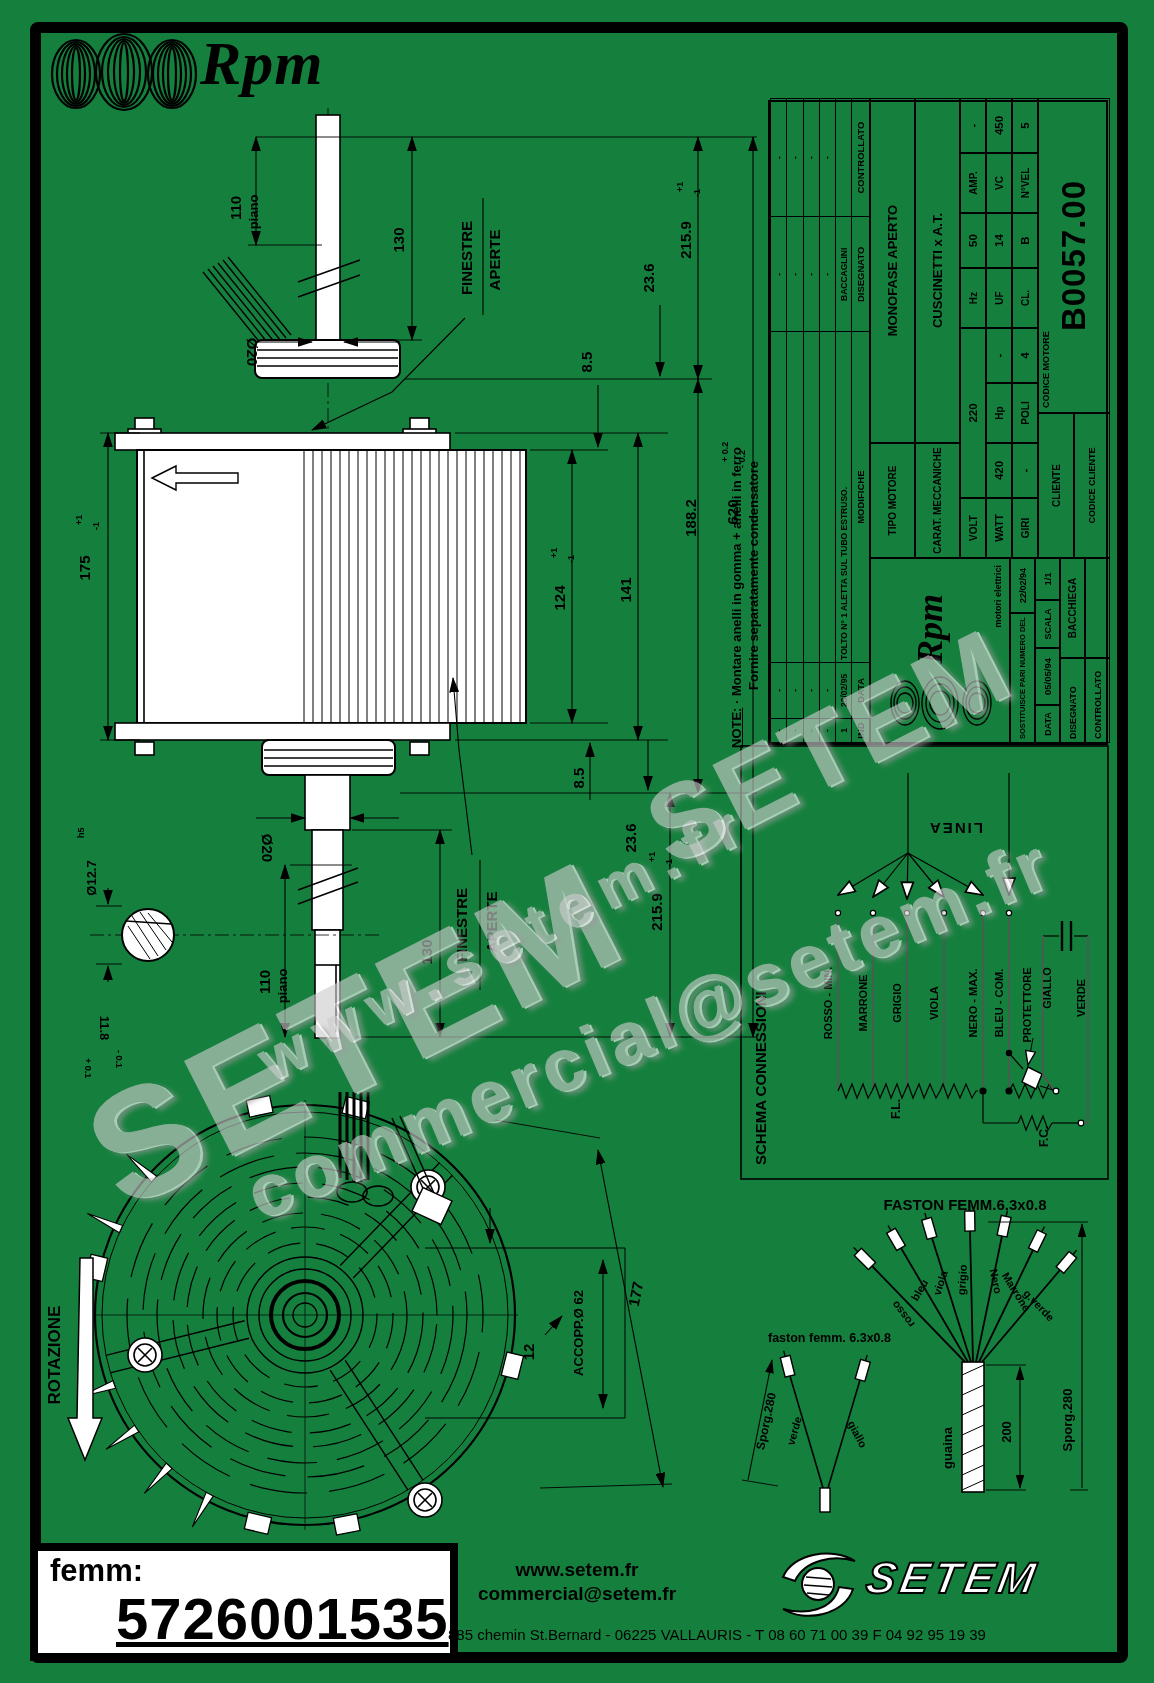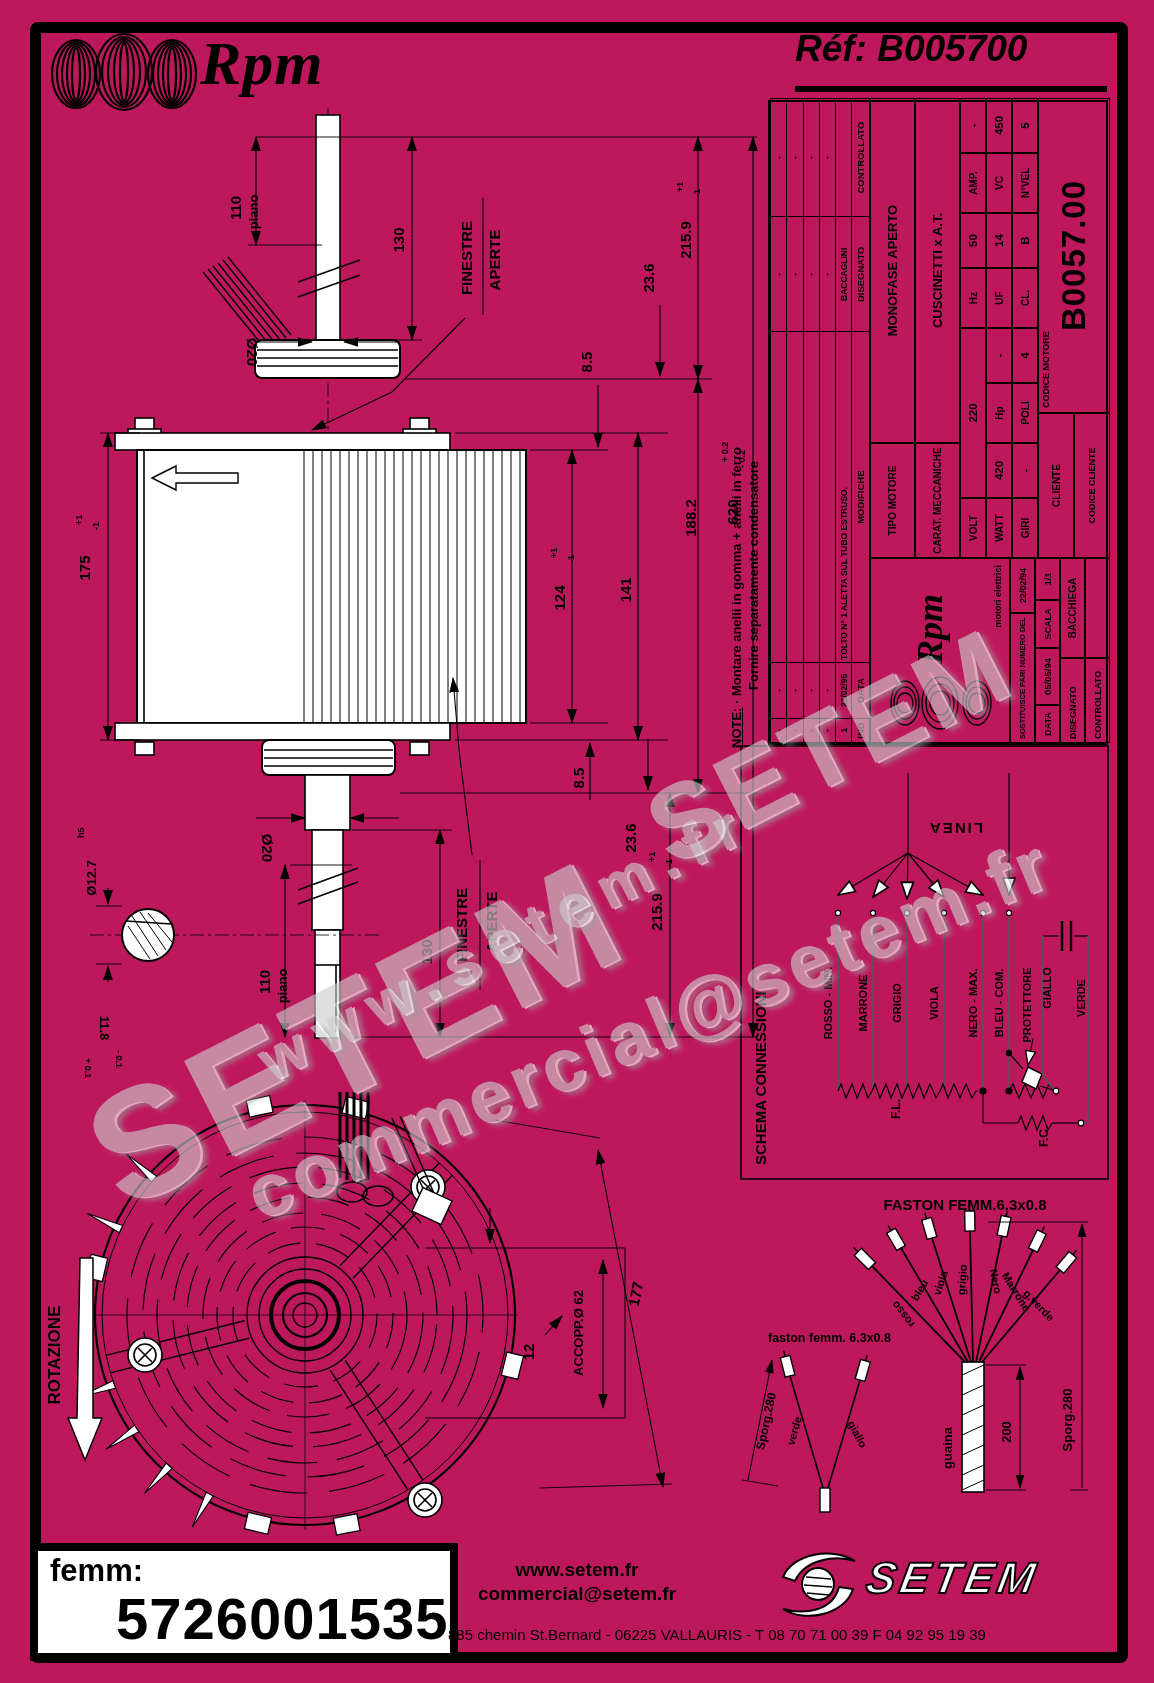--- a/index.html
+++ b/index.html
@@ -1,16 +1,16 @@
 <!DOCTYPE html>
 <html><head>
 <meta charset="utf-8">
 <style>
   html,body{margin:0;padding:0;background:#e8e8e8;}
-  #sheet{position:relative;width:1154px;height:1683px;background:#be185d;font-family:"Liberation Sans",sans-serif;overflow:hidden;margin:0 auto;}
+  #sheet{position:relative;width:1154px;height:1683px;background:#15803d;font-family:"Liberation Sans",sans-serif;overflow:hidden;margin:0 auto;}
   #frame{position:absolute;left:30px;top:22px;right:26px;bottom:20px;border:11px solid #000;border-radius:8px;}
   .abs{position:absolute;}
   svg text{fill:#000;}
   .dt{font:bold 15px "Liberation Sans",sans-serif;}
   .dm{font:bold 13px "Liberation Sans",sans-serif;}
   .ds{font:bold 9px "Liberation Sans",sans-serif;}
   .lbl{font:bold 11px "Liberation Sans",sans-serif;}
   line,path,polyline,rect,circle,ellipse,polygon{vector-effect:none;}
   
   #hdr-logo{left:48px;top:22px;width:330px;height:92px;}
@@ -25,21 +25,21 @@
   #rev td{border:1px solid #000;font:bold 8.5px "Liberation Sans",sans-serif;text-align:center;padding:0 2px;white-space:nowrap;overflow:hidden;}
   #rev tr.hdr td{font:bold 9.5px "Liberation Sans",sans-serif;}
   #rev td.mleft{text-align:left;}
   
   #note{left:728px;top:748px;width:400px;height:38px;transform:rotate(-90deg);transform-origin:0 0;font:bold 13px "Liberation Sans",sans-serif;line-height:17px;white-space:nowrap;}
   
   .wm{position:absolute;color:#cdcdcd;font-weight:bold;opacity:.62;text-shadow:2px 2px 0 #fff,5px 6px 5px #9a9a9a;pointer-events:none;z-index:9;white-space:nowrap;}
   
   #code-box{left:30px;top:1543px;width:428px;height:118px;border:8px solid #000;box-sizing:border-box;background:#fff;z-index:4;}
   #code-lbl{position:absolute;left:12px;top:2px;font:bold 31px "Liberation Sans",sans-serif;}
-  #code-val{position:absolute;left:78px;top:34px;font:bold 58px "Liberation Sans",sans-serif;letter-spacing:1px;}
+  #code-val{position:absolute;left:78px;top:34px;font:bold 58px "Liberation Sans",sans-serif;letter-spacing:1px;text-decoration:underline;}
   #foot-mid{left:452px;top:1558px;width:250px;text-align:center;font:bold 19px "Liberation Sans",sans-serif;line-height:24px;z-index:4;}
   #foot-addr{left:448px;top:1626px;width:640px;font:15px "Liberation Sans",sans-serif;white-space:nowrap;z-index:4;}
   #setem-logo{left:775px;top:1545px;width:290px;height:78px;z-index:4;}
   #setem-word{position:absolute;left:92px;top:8px;font:bold italic 44px "Liberation Sans",sans-serif;color:#fff;-webkit-text-stroke:2px #000;letter-spacing:4px;transform:skewX(-10deg);}
   
   .tbl{font:bold 10px "Liberation Sans",sans-serif;}
   .tbv{font:bold 11.5px "Liberation Sans",sans-serif;}
   .tbig{font:bold 13px "Liberation Sans",sans-serif;}
   #tb-rpm{font:bold italic 36px "Liberation Serif",serif;}
   #tb-sub{position:absolute;right:6px;bottom:6px;font:bold 9px "Liberation Sans",sans-serif;}
@@ -67,21 +67,20 @@
         <ellipse cx="124" cy="52" rx="24" ry="34"></ellipse>
           <ellipse cx="124" cy="52" rx="19" ry="32"></ellipse>
           <ellipse cx="124" cy="52" rx="14" ry="30"></ellipse>
           <ellipse cx="124" cy="52" rx="9" ry="28"></ellipse>
           <ellipse cx="124" cy="52" rx="4" ry="26"></ellipse>
       </g>
     </svg>
     <div id="hdr-rpm">Rpm</div>
   </div>
 
-  <div id="ref-box" class="abs">Réf:  B005700</div>
 
   <svg class="abs" style="left:60px;top:100px;z-index:2" width="700" height="1000">
     <defs>
       <marker id="mA" orient="auto-start-reverse" markerWidth="14" markerHeight="9" refX="13" refY="4.5">
           <path d="M0,0L14,4.5L0,9z"></path>
         </marker>
       <marker id="mH" orient="auto-start-reverse" markerWidth="15" markerHeight="11" refX="14" refY="5.5">
           <path d="M1,1L14,5.5L1,10z" fill="#fff" stroke="#000" stroke-width="1.3"></path>
         </marker>
     </defs>
@@ -657,21 +656,21 @@
   <div class="wm" style="left:655px;top:775px;font-size:105px;letter-spacing:6px;transform:rotate(-27deg);transform-origin:0 50%">SETEM</div>
 
   <div id="code-box" class="abs">
     <div id="code-lbl">femm:</div>
     <div id="code-val">5726001535</div>
   </div>
   <div id="foot-mid" class="abs">
     <div>www.setem.fr</div>
     <div>commercial@setem.fr</div>
   </div>
-  <div id="foot-addr" class="abs">885 chemin St.Bernard  -  06225 VALLAURIS  -  T 08 70 71 00 39   F 04 92 95 19 39</div>
+  <div id="foot-addr" class="abs">885 chemin St.Bernard  -  06225 VALLAURIS  -  T 08 60 71 00 39   F 04 92 95 19 39</div>
   <div id="setem-logo" class="abs">
     <svg width="90" height="78">
       <g stroke="#000" fill="#fff" stroke-width="2">
         <path d="M8,32 C18,8 58,2 80,16 C60,10 30,14 20,36 z"></path>
         <path d="M78,44 C70,70 30,78 8,64 C30,70 58,66 64,42 z"></path>
         <circle cx="43" cy="39" r="16"></circle>
         <path d="M31,32 L56,34 M29,40 L57,42 M32,48 L54,50" stroke-width="1.3" fill="none"></path>
       </g>
     </svg>
     <div id="setem-word">SETEM</div>

